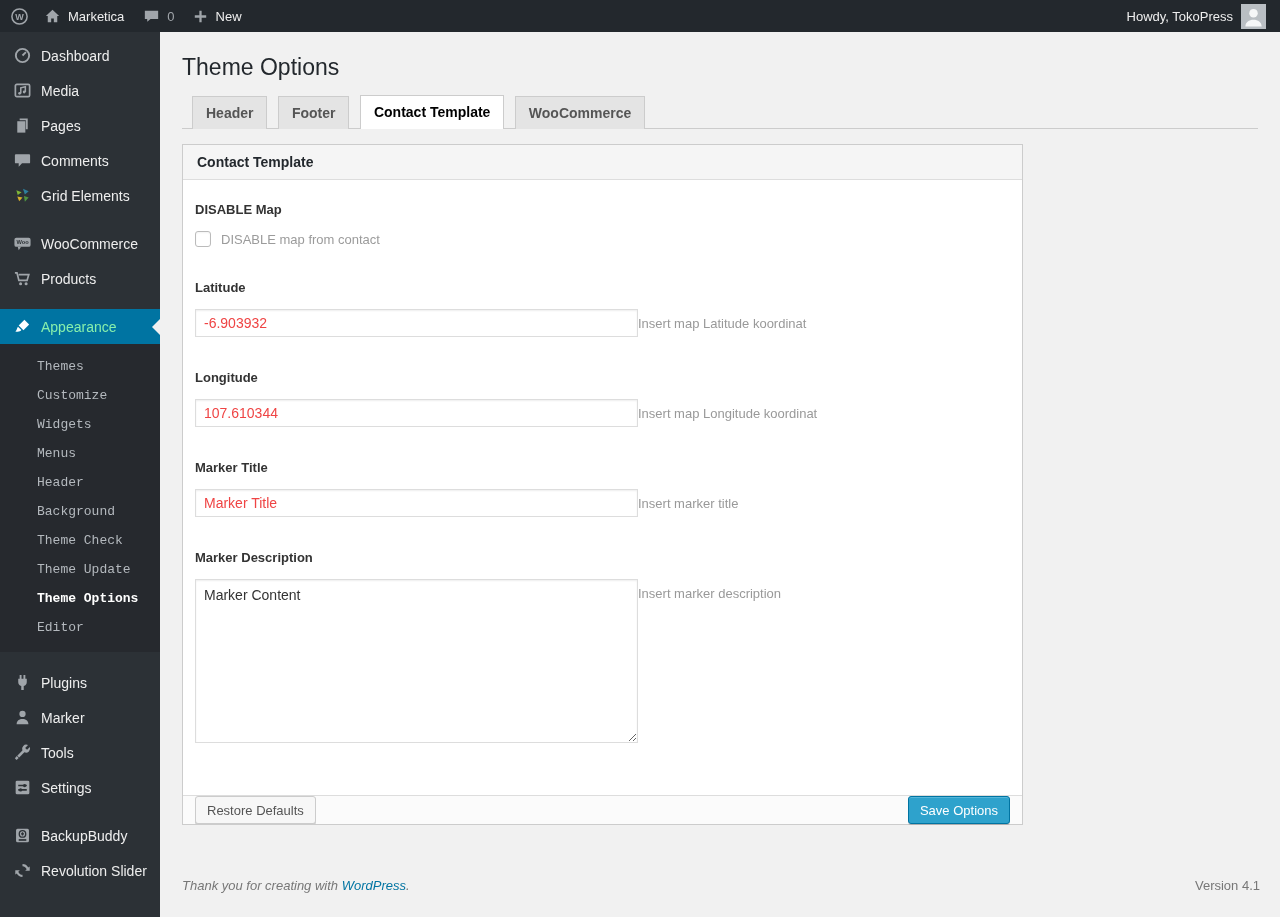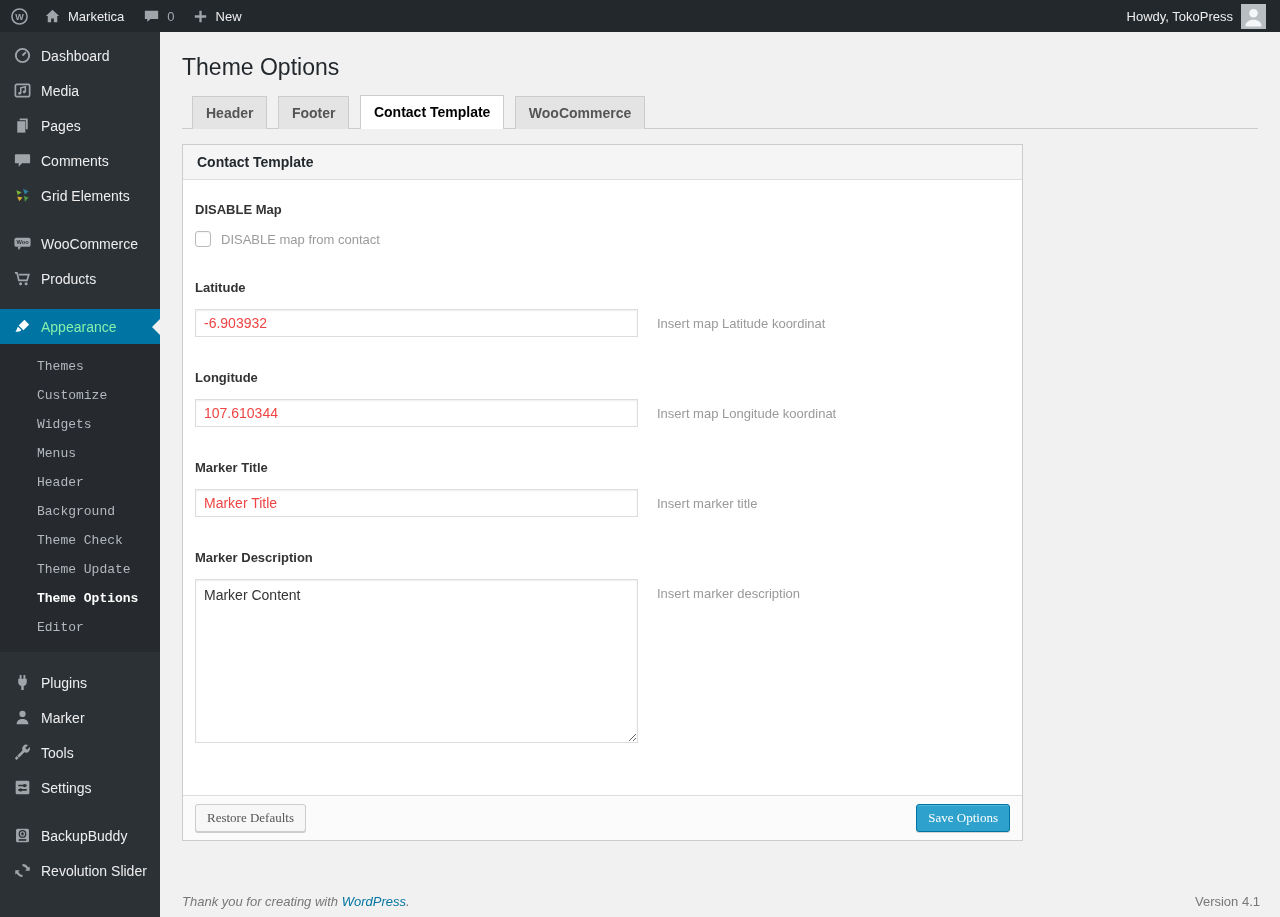--- a/index.html
+++ b/index.html
@@ -57,24 +57,24 @@
   input[type="checkbox"] { appearance:none; -webkit-appearance:none; width:16px; height:16px;
       border:1px solid #bbb; border-radius:3px; background:#fff; cursor:pointer;
       box-shadow:inset 0 1px 2px rgba(0,0,0,.05); }
   .control-row { display:flex; align-items:flex-start; }
   input[type="text"] { width:443px; height:28px; border:1px solid #ddd; background:#fff;
       padding:0 8px; font-size:14px; color:#ef4444; font-family:inherit;
       box-shadow:inset 0 1px 2px rgba(0,0,0,.07); }
   textarea { width:443px; height:164px; border:1px solid #ddd; background:#fff;
       padding:7px 8px; font-size:14px; color:#333; font-family:inherit; resize:both;
       box-shadow:inset 0 1px 2px rgba(0,0,0,.07); }
-  .field-desc { margin-left:19px; margin-top:7px; font-size:13px; color:#999; }
-
-  .panel-footer { border-top:1px solid #ddd; background:#fbfbfb; padding:8px 12px;
-                  display:flex; justify-content:space-between; align-items:center;font-family:Liberation Serif, serif; }
+  .field-desc { margin-top:7px; font-size:13px; color:#999; }
+
+  .panel-footer { border-top:1px solid #ddd; background:#fbfbfb; padding:0 12px;
+                  display:flex; justify-content:space-between; align-items:center; }
   .btn { font-size:13px; height:28px; padding:0 11px; border-radius:3px; cursor:pointer;
          font-family:inherit; }
   .btn-secondary { background:#f7f7f7; border:1px solid #ccc; color:#555; box-shadow:0 1px 0 #ccc; }
   .btn-primary { background:#2ea2cc; border:1px solid #0074a2; color:#fff;
        box-shadow:inset 0 1px 0 rgba(120,200,230,.5), 0 1px 0 rgba(0,0,0,.15); }
 
   .page-footer { width:841px; margin-top:53px; font-size:13px; color:#777; position:relative; }
   .thanks { font-style:italic; }
   .thanks a { color:#0074a2; text-decoration:none; cursor:pointer; }
   .version { position:absolute; right:-237px; top:0; color:#777; }

